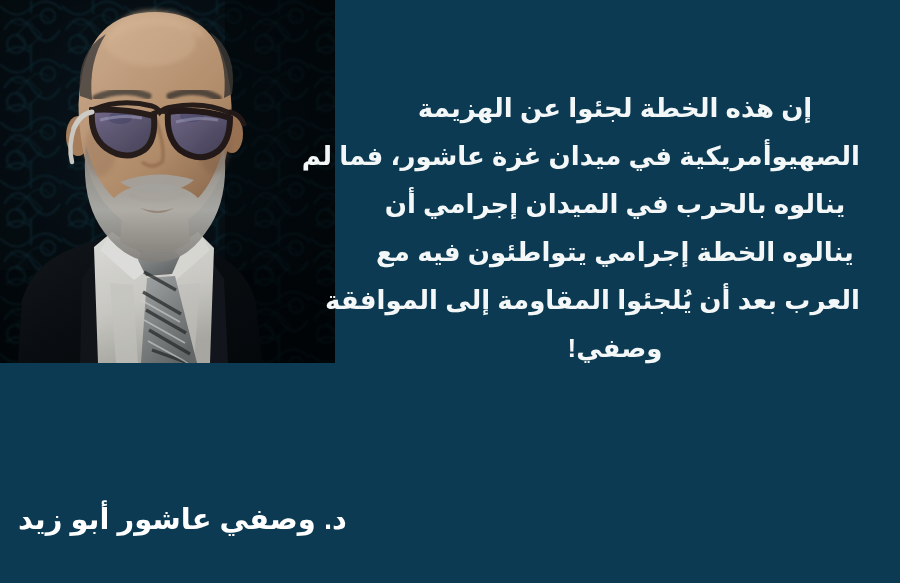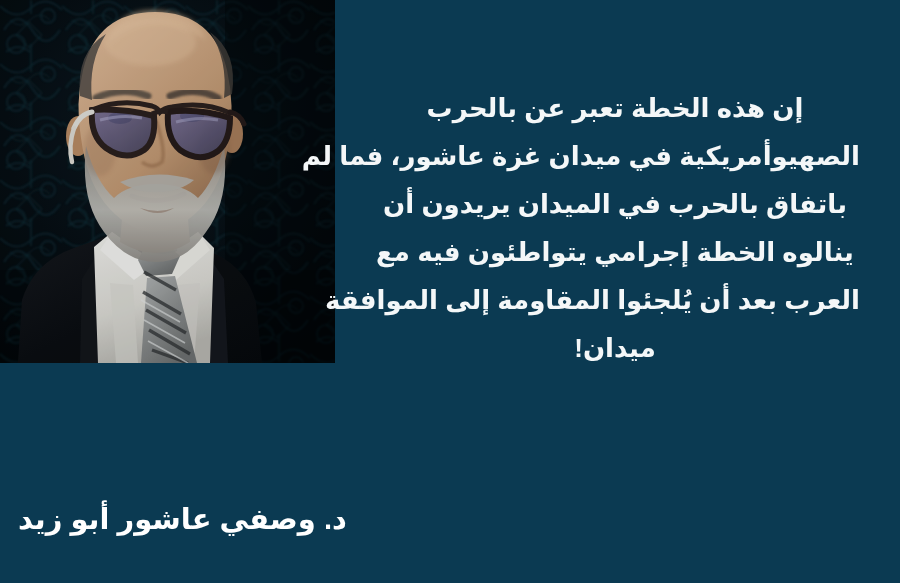--- a/index.html
+++ b/index.html
@@ -251,23 +251,23 @@
 
         <path d="M100 120 q22 -6 42 -2" stroke="#b9b4d4" stroke-width="3" fill="none" opacity="0.5"></path>
         <path d="M176 122 q22 -6 42 -2" stroke="#b9b4d4" stroke-width="3" fill="none" opacity="0.45"></path>
       </g>
 
       <rect width="335" height="363" fill="#0b2a36" opacity="0.10"></rect>
     </svg>
   </div>
 
   <div class="quote-block">
-    <div class="quote-line">إن هذه الخطة تعبر عن بالحرب</div>
+    <div class="quote-line">إن هذه الخطة لجئوا عن الهزيمة</div>
     <div class="quote-line">الصهيوأمريكية في ميدان غزة عاشور، فما لم</div>
-    <div class="quote-line">باتفاق بالحرب في الميدان يريدون أن</div>
+    <div class="quote-line">ينالوه بالحرب في الميدان إجرامي أن</div>
     <div class="quote-line">ينالوه الخطة إجرامي يتواطئون فيه مع</div>
     <div class="quote-line">العرب بعد أن يُلجئوا المقاومة إلى الموافقة</div>
-    <div class="quote-line">ميدان!</div>
+    <div class="quote-line">وصفي!</div>
   </div>
 
   <div class="attribution">د. وصفي عاشور أبو زيد</div>
 
 </div>
 
 </body></html>

